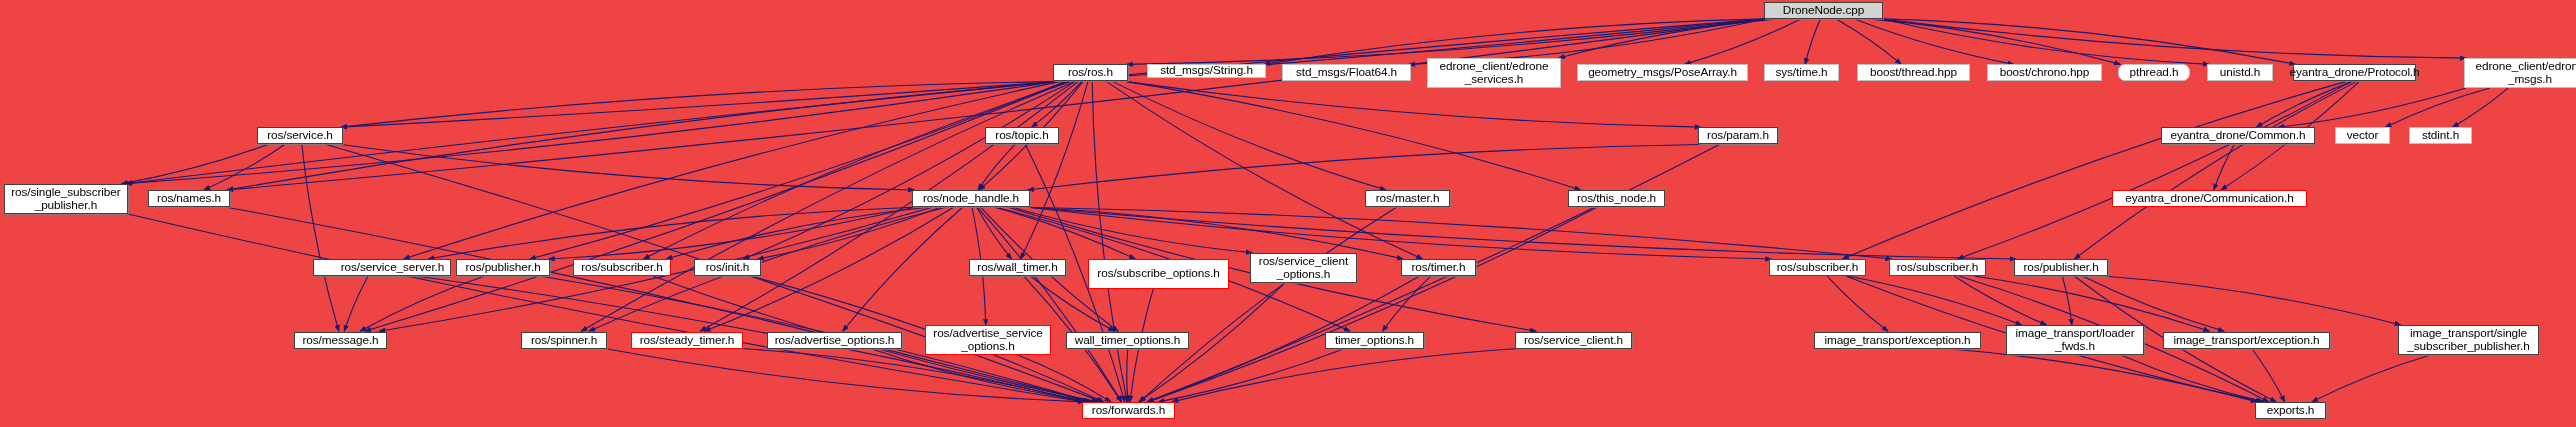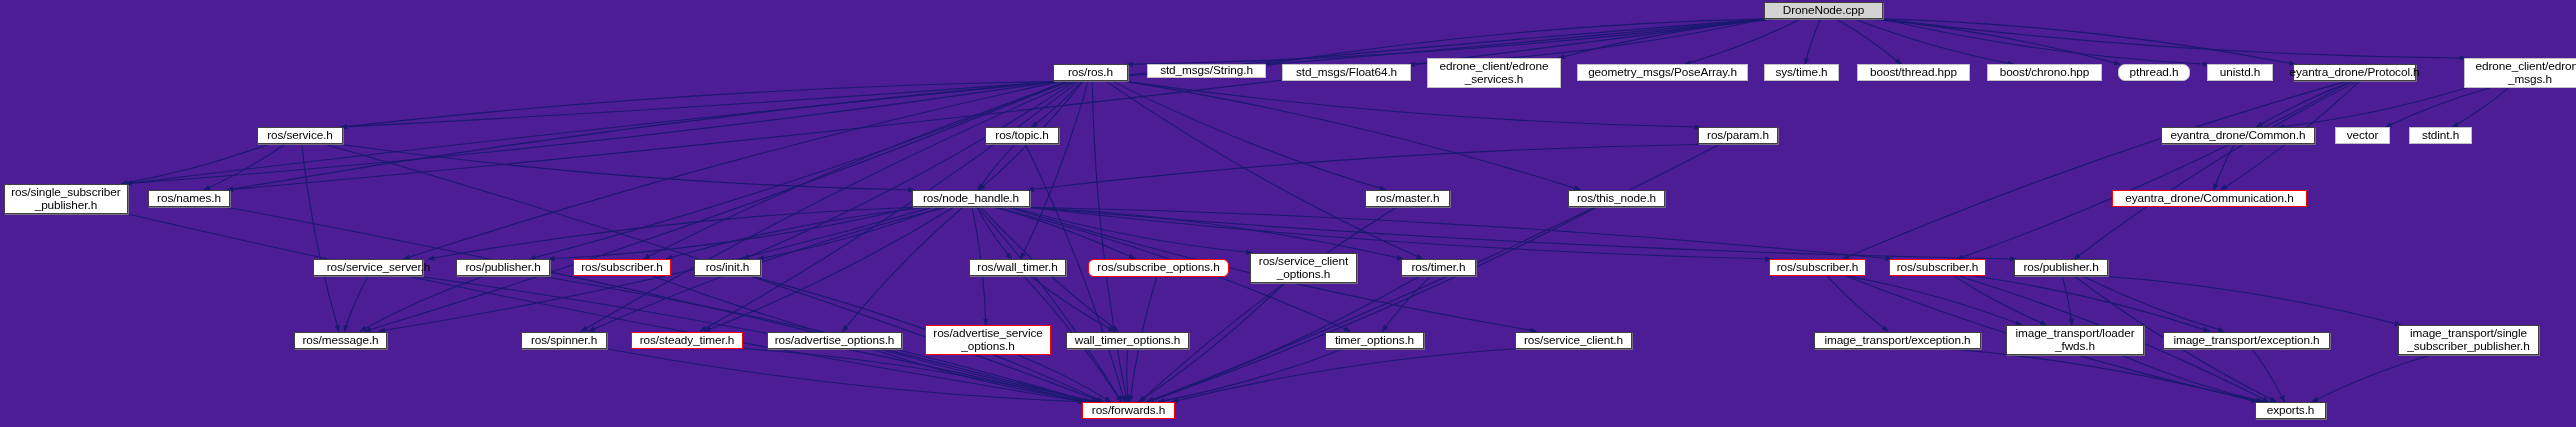--- a/index.html
+++ b/index.html
@@ -1,21 +1,21 @@
 <!DOCTYPE html>
 <html style="font-size:12.6px"><head>
 <meta charset="utf-8">
 <title>DroneNode.cpp include dependency graph</title>
 <style>
   html,body{margin:0;padding:0;background:#ffffff;}
   #canvas{
     position:relative;
     width:2576px;
     height:427px;
-    background:#4c1d95;
+    background:#ef4444;
     font-family:"Liberation Sans", sans-serif;
     overflow:hidden;
   }
   #edges{
     position:absolute;
     left:0; top:0;
     width:2576px;
     height:427px;
     pointer-events:none;
   }
@@ -190,26 +190,26 @@
       <div class="node n-dark" style="left: 2161px; top: 127px; width: 154px; height: 17.3px;"><span class="lbl">eyantra_drone/Common.h</span></div>
       <div class="node n-plain" style="left: 2335px; top: 127px; width: 55px; height: 17.3px;"><span class="lbl">vector</span></div>
       <div class="node n-plain" style="left: 2409px; top: 127px; width: 63px; height: 17.3px;"><span class="lbl">stdint.h</span></div>
       <div class="node n-dark two-line" style="left: 3.9px; top: 184px; width: 124px; height: 30px;"><span class="lbl">ros/single_subscriber
 _publisher.h</span></div>
       <div class="node n-dark" style="left: 148px; top: 190px; width: 82px; height: 17.3px;"><span class="lbl">ros/names.h</span></div>
       <div class="node n-dark" style="left: 912px; top: 190px; width: 118px; height: 17.3px;"><span class="lbl">ros/node_handle.h</span></div>
       <div class="node n-dark" style="left: 1365px; top: 190px; width: 85px; height: 17.3px;"><span class="lbl">ros/master.h</span></div>
       <div class="node n-dark" style="left: 1568px; top: 190px; width: 97px; height: 17.3px;"><span class="lbl">ros/this_node.h</span></div>
       <div class="node n-red" style="left: 2112px; top: 190px; width: 195px; height: 17.3px;"><span class="lbl">eyantra_drone/Communication.h</span></div>
-      <div class="node n-dark" style="left: 313px; top: 259px; width: 110px; height: 17.3px; padding-left: 24px;"><span class="lbl">ros/service_server.h</span></div>
+      <div class="node n-dark" style="left: 313px; top: 259px; width: 138px; height: 17.3px; padding-left: 24px;"><span class="lbl">ros/service_server.h</span></div>
       <div class="node n-dark" style="left: 456px; top: 259px; width: 94px; height: 17.3px;"><span class="lbl">ros/publisher.h</span></div>
       <div class="node n-red" style="left: 573px; top: 259px; width: 98px; height: 17.3px;"><span class="lbl">ros/subscriber.h</span></div>
       <div class="node n-dark" style="left: 694px; top: 259px; width: 67px; height: 17.3px;"><span class="lbl">ros/init.h</span></div>
       <div class="node n-dark" style="left: 969px; top: 259px; width: 97px; height: 17.3px;"><span class="lbl">ros/wall_timer.h</span></div>
-      <div class="node n-red" style="left: 1088px; top: 259px; width: 141px; height: 18px; border-radius: 6px;"><span class="lbl">ros/subscribe_options.h</span></div>
+      <div class="node n-red" style="left: 1088px; top: 259px; width: 141px; height: 30px;"><span class="lbl">ros/subscribe_options.h</span></div>
       <div class="node n-dark two-line" style="left: 1250px; top: 253px; width: 107px; height: 30px;"><span class="lbl">ros/service_client
 _options.h</span></div>
       <div class="node n-dark" style="left: 1401px; top: 259px; width: 75px; height: 17.3px;"><span class="lbl">ros/timer.h</span></div>
       <div class="node n-red" style="left: 1769px; top: 259px; width: 97px; height: 17.3px;"><span class="lbl">ros/subscriber.h</span></div>
       <div class="node n-red" style="left: 1889px; top: 259px; width: 97px; height: 17.3px;"><span class="lbl">ros/subscriber.h</span></div>
       <div class="node n-dark" style="left: 2014px; top: 259px; width: 94px; height: 17.3px;"><span class="lbl">ros/publisher.h</span></div>
       <div class="node n-dark" style="left: 294px; top: 332px; width: 93px; height: 17.3px;"><span class="lbl">ros/message.h</span></div>
       <div class="node n-dark" style="left: 521px; top: 332px; width: 86px; height: 17.3px;"><span class="lbl">ros/spinner.h</span></div>
       <div class="node n-red" style="left: 631px; top: 332px; width: 112px; height: 17.3px;"><span class="lbl">ros/steady_timer.h</span></div>
       <div class="node n-dark" style="left: 767px; top: 332px; width: 135px; height: 17px;"><span class="lbl">ros/advertise_options.h</span></div>

